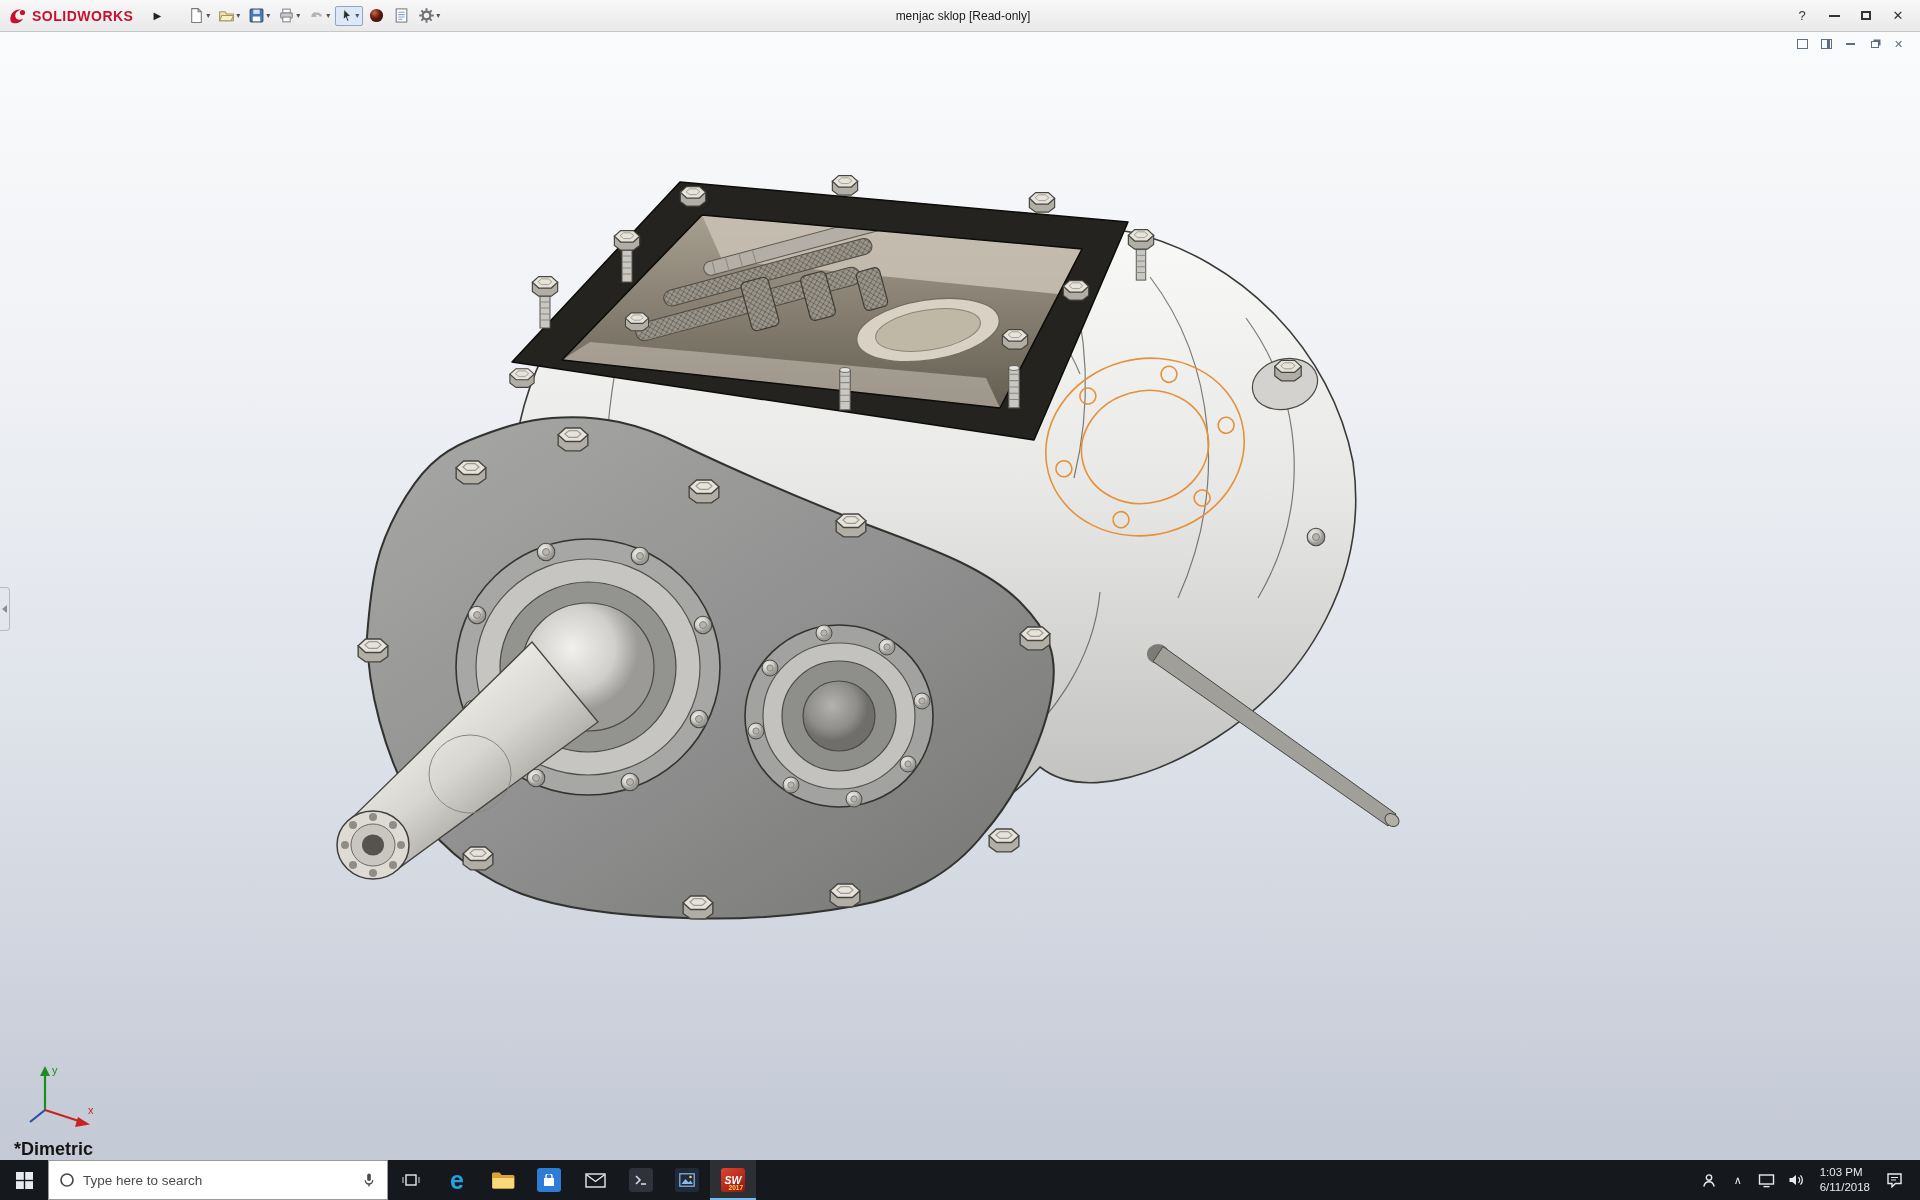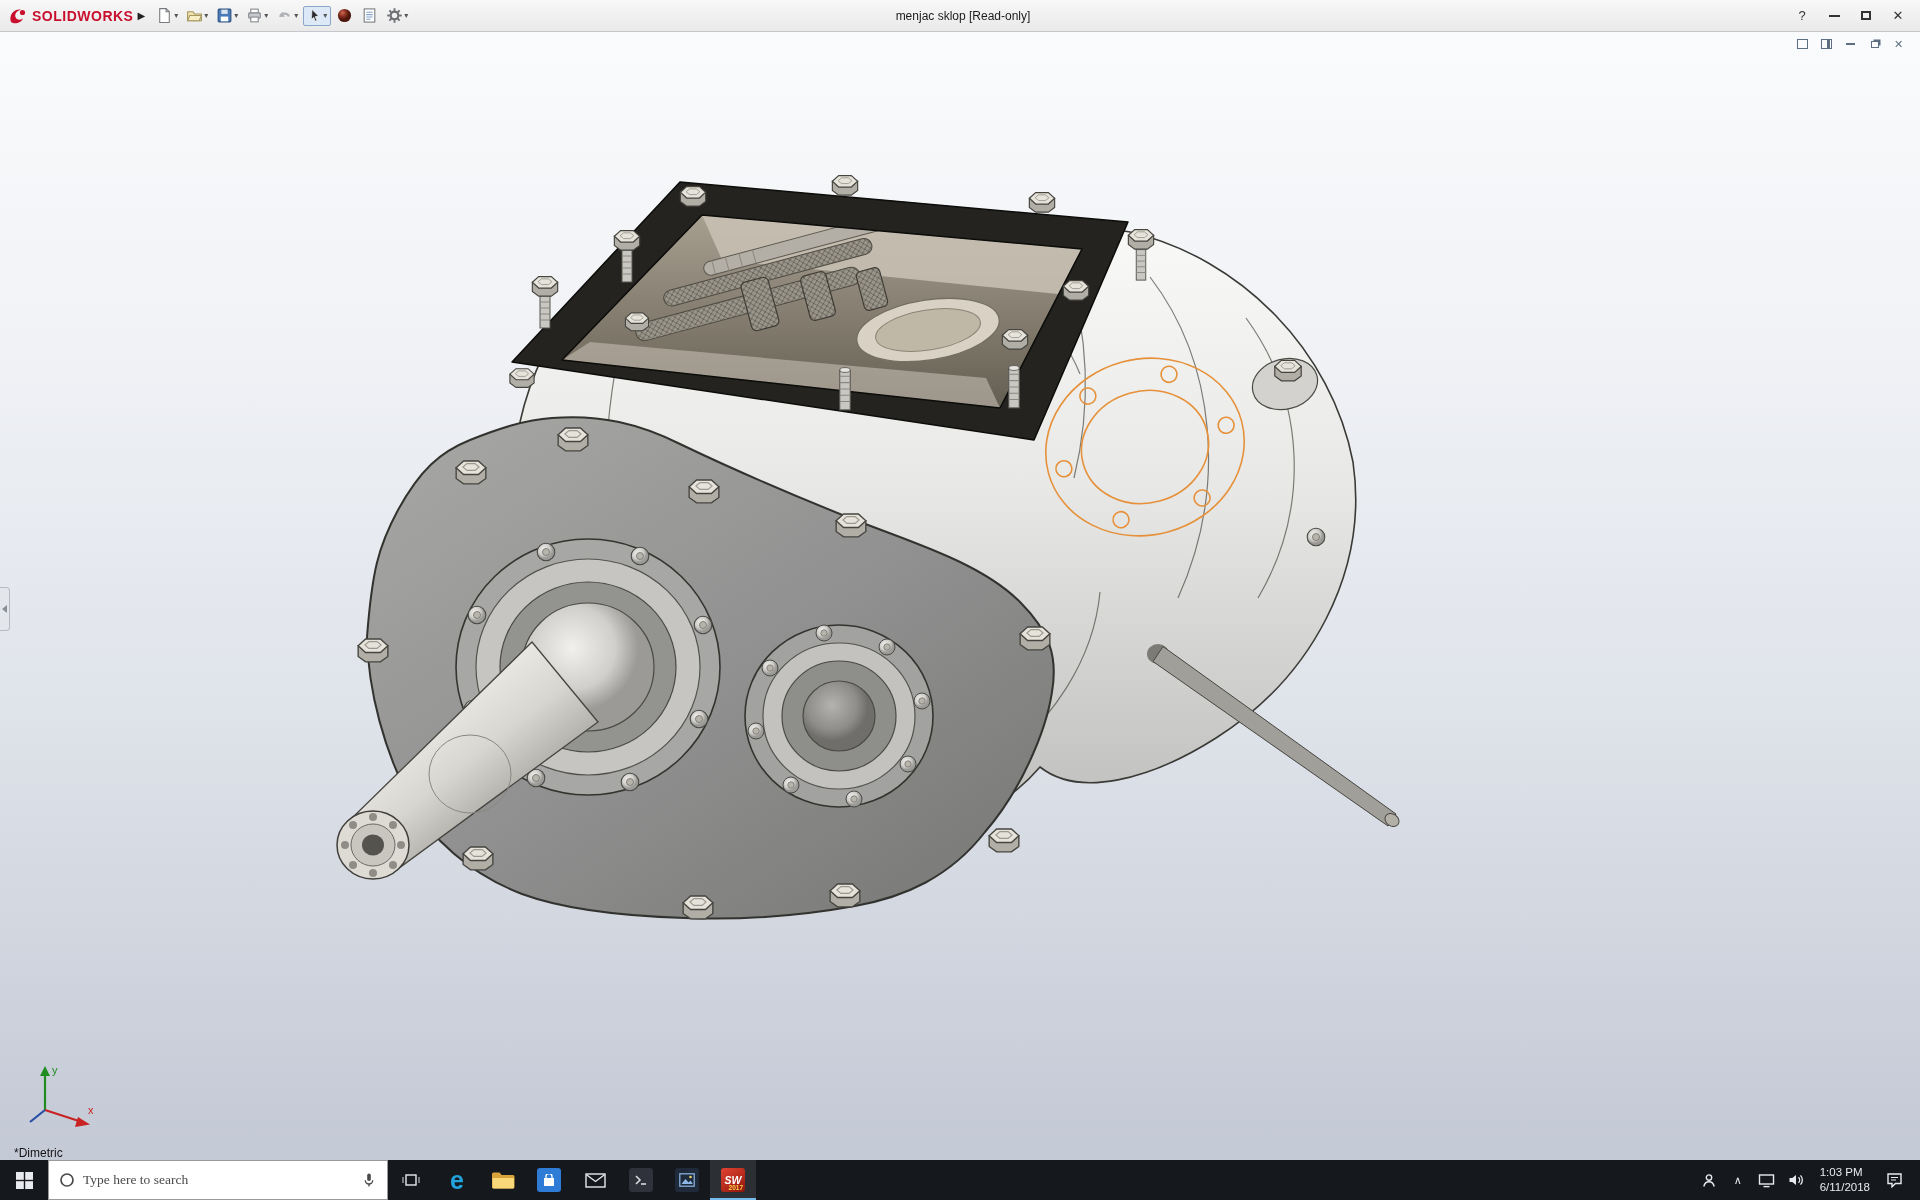--- a/index.html
+++ b/index.html
@@ -3,21 +3,21 @@
 <meta charset="utf-8">
 <style>
   * { margin:0; padding:0; box-sizing:border-box; }
   html,body { width:1920px; height:1200px; overflow:hidden;
     font-family:"Liberation Sans", sans-serif; background:#e9ecf1; }
 
   
   .titlebar { position:absolute; top:0; left:0; right:0; height:32px;
     background:linear-gradient(#f8f8f8,#e9e9e9); border-bottom:1px solid #c4c6c9;
     display:flex; align-items:center; z-index:50; }
-  .tb-left { display:flex; align-items:center; gap:0; padding-left:8px; }
+  .tb-left { display:flex; align-items:center; gap:16px; padding-left:8px; }
   .brand { display:flex; align-items:center; gap:4px; }
   .brand-text { color:#c8102e; font-weight:bold; font-size:14px; letter-spacing:.5px; }
   .menu-expand { font-size:10px; color:#222; margin:0 8px 0 4px; cursor:pointer; }
   .toolbar { display:flex; align-items:center; gap:2px; }
   .tbtn { display:flex; align-items:center; gap:1px; border:none; background:transparent;
     padding:2px 3px; height:26px; cursor:pointer; }
   .tbtn svg { width:17px; height:17px; }
   .caret { font-size:8px; color:#555; line-height:1; }
   .select-box { display:flex; align-items:center; border:1px solid #8aa7c8;
     background:#dde9f6; padding:1px 3px; border-radius:2px; }
@@ -43,33 +43,33 @@
     width:3px; background:#5d6e80; }
   .dc-min { width:9px; height:2px; background:#5d6e80; }
   .dc-restore { width:8px; height:7px; border:1.5px solid #5d6e80; box-shadow:2px -2px 0 -0.5px #5d6e80; }
 
   .left-tab { position:absolute; left:0; top:555px; width:10px; height:44px;
     background:#e3e6ea; border:1px solid #b7bac0; border-left:none;
     border-radius:0 4px 4px 0; display:flex; align-items:center; justify-content:center; cursor:pointer; }
   .left-tab::after { content:""; width:0; height:0; border-top:4px solid transparent;
     border-bottom:4px solid transparent; border-right:5px solid #8a8f96; }
 
-  .view-label { position:absolute; left:14px; bottom:0px; font-size:12px;
-    font-weight:normal; color:#151515; }
+  .view-label { position:absolute; left:14px; bottom:0px; font-size:18px;
+    font-weight:bold; color:#151515; }
 
   
   .taskbar { position:absolute; bottom:0; left:0; right:0; height:40px;
     background:#15181c; display:flex; align-items:stretch; z-index:60; color:#e8eaed; }
   .tb-item { width:46px; display:flex; align-items:center; justify-content:center;
     background:transparent; border:none; cursor:pointer; position:relative; }
   .tb-item.active { background:rgba(255,255,255,.10); box-shadow:inset 0 -2px 0 #76b9ed; }
   .searchbox { display:flex; align-items:center; gap:8px; width:340px; background:#ffffff;
     border:1px solid #9a9a9a; padding:0 10px; cursor:text; }
   .search-input { flex:1; border:none; outline:none; font-size:13.5px; color:#4c1d95;
-    background:transparent; font-family:Liberation Serif, serif; }
+    background:transparent; font-family:Liberation Sans, sans-serif; }
   .search-input::placeholder { color:#4a4a4a; }
   .edge-e { font-size:25px; font-weight:bold; color:#23a3dd; line-height:1; }
   .tile { width:24px; height:24px; border-radius:3px; display:flex; align-items:center;
     justify-content:center; position:relative; }
   .sw-tile { background:linear-gradient(145deg,#e24231,#8f170c); color:#fff;
     font-weight:bold; font-size:10.5px; font-style:italic; }
   .sw-year { position:absolute; bottom:1px; right:2px; font-size:6.5px; font-style:normal;
     color:#ffd24a; font-weight:bold; }
   .tray { margin-left:auto; display:flex; align-items:center; gap:7px; padding-right:2px; }
   .tray-ico { width:22px; height:28px; display:flex; align-items:center; justify-content:center;

